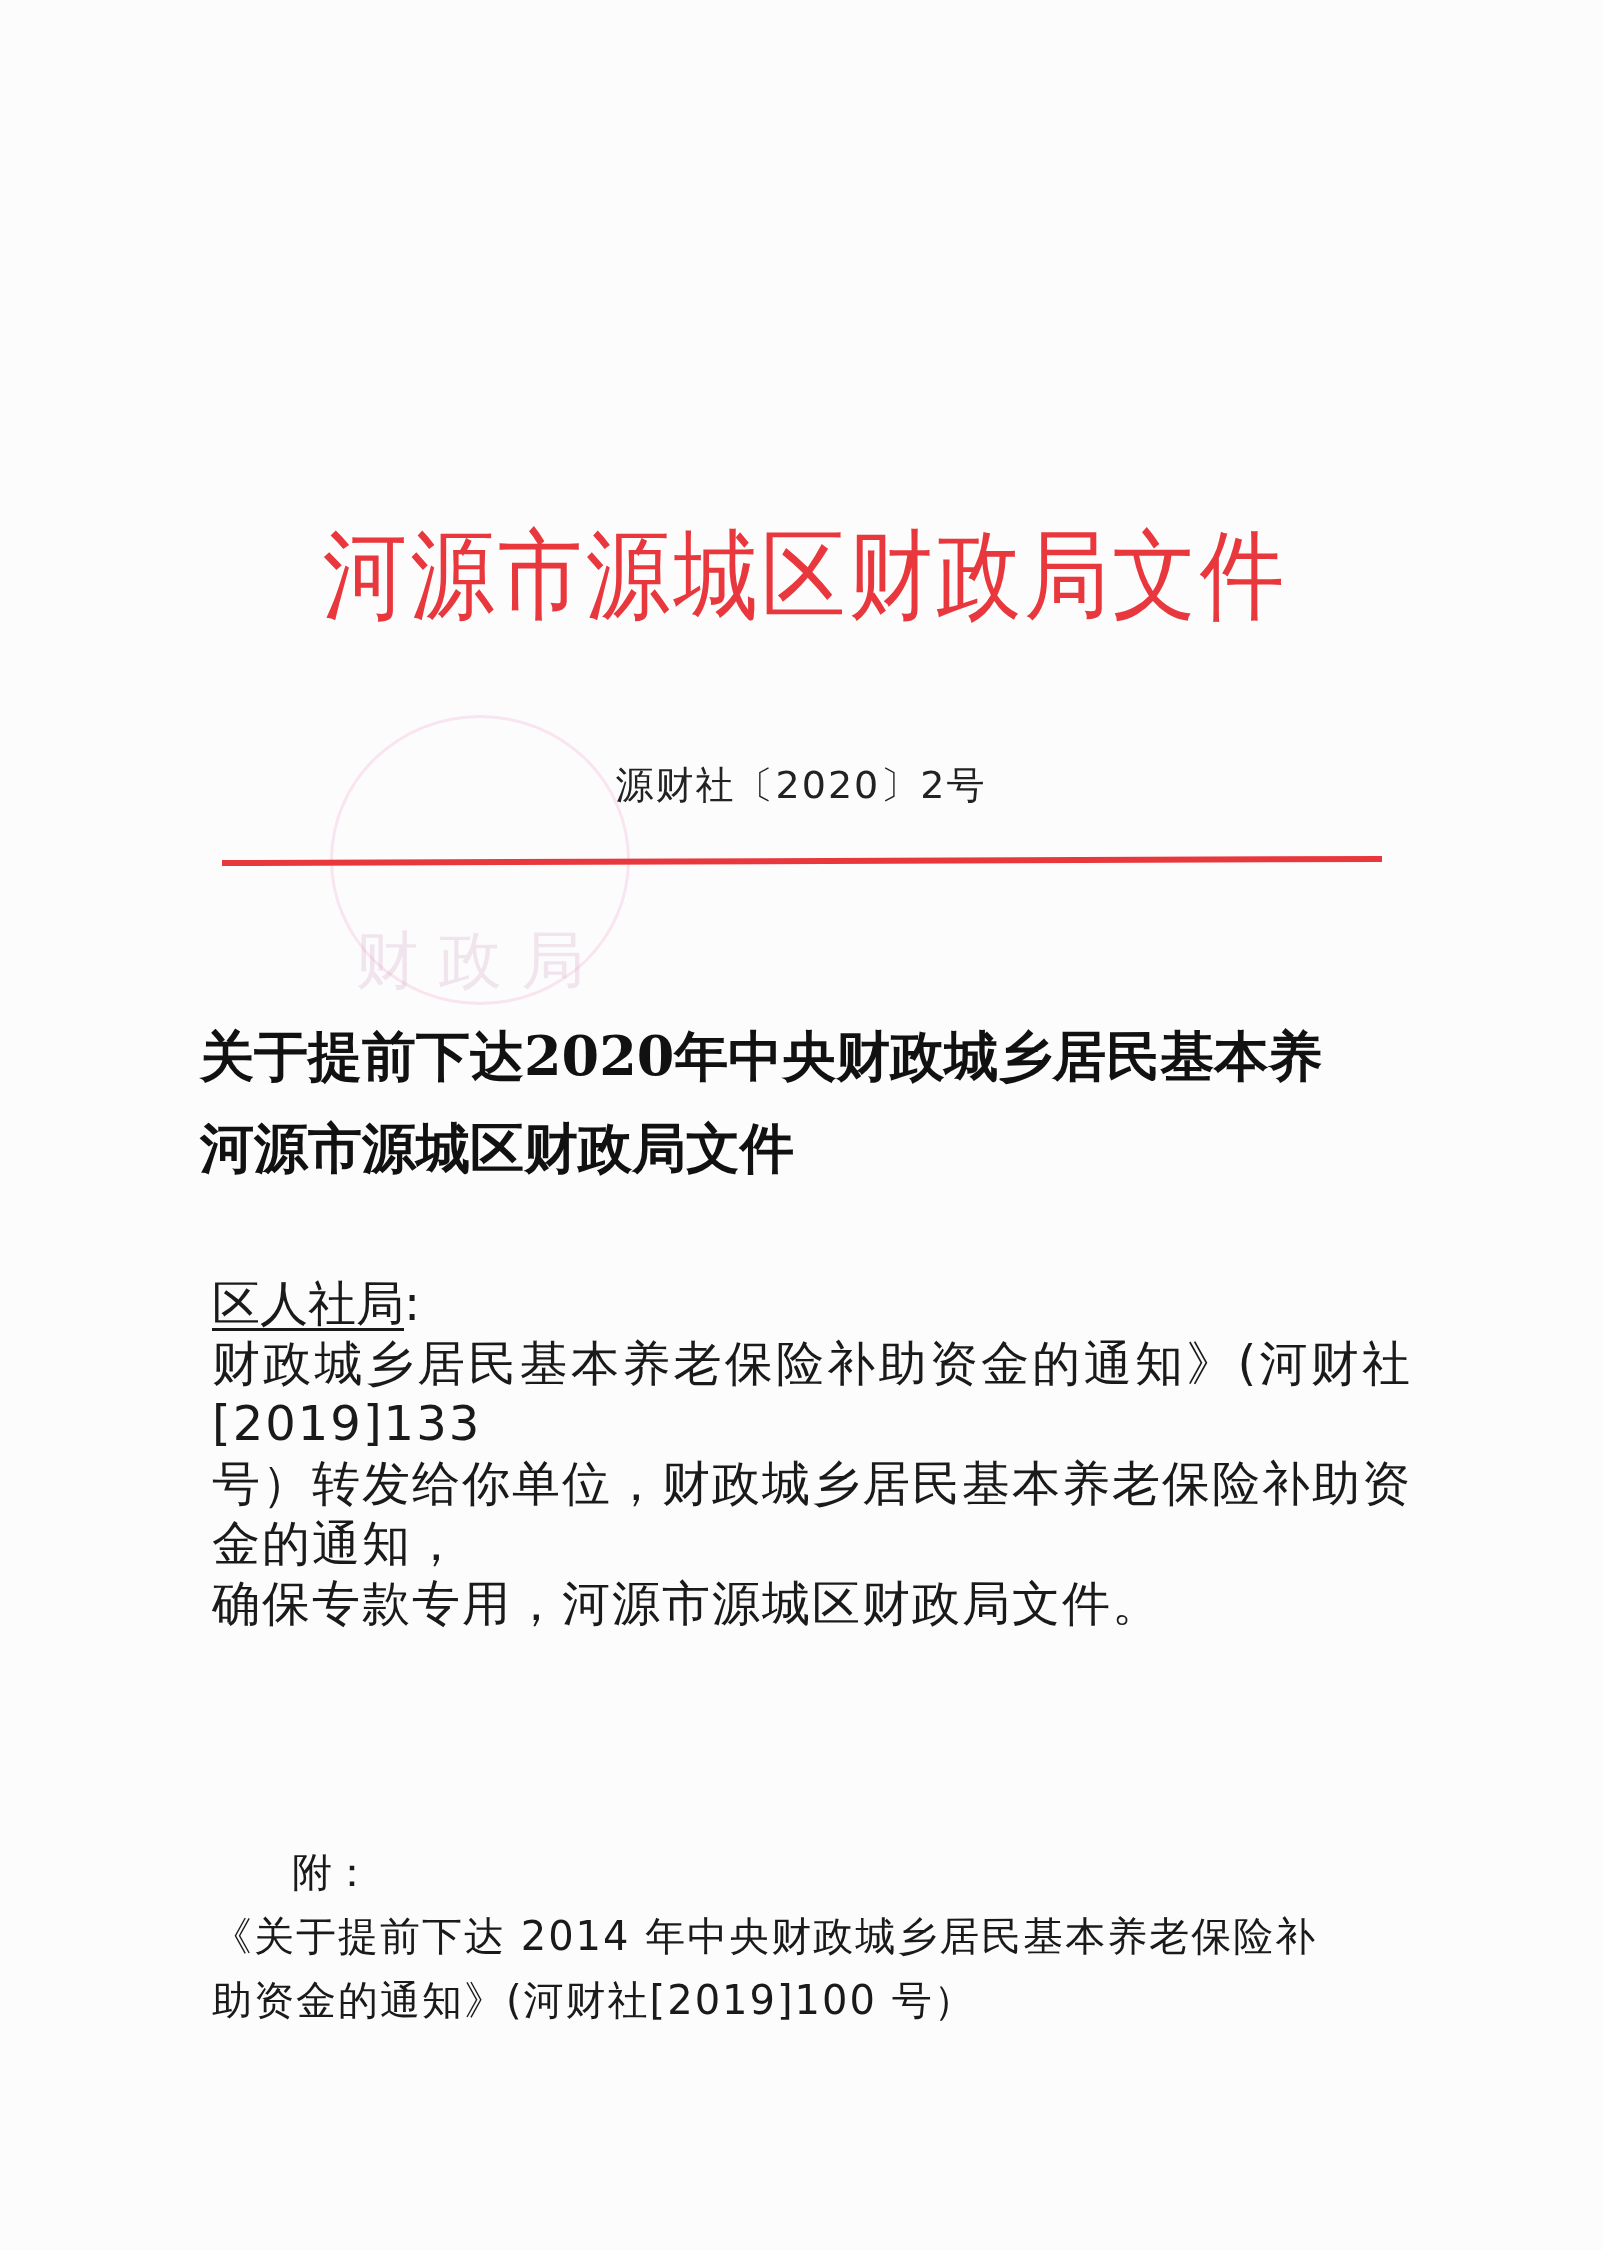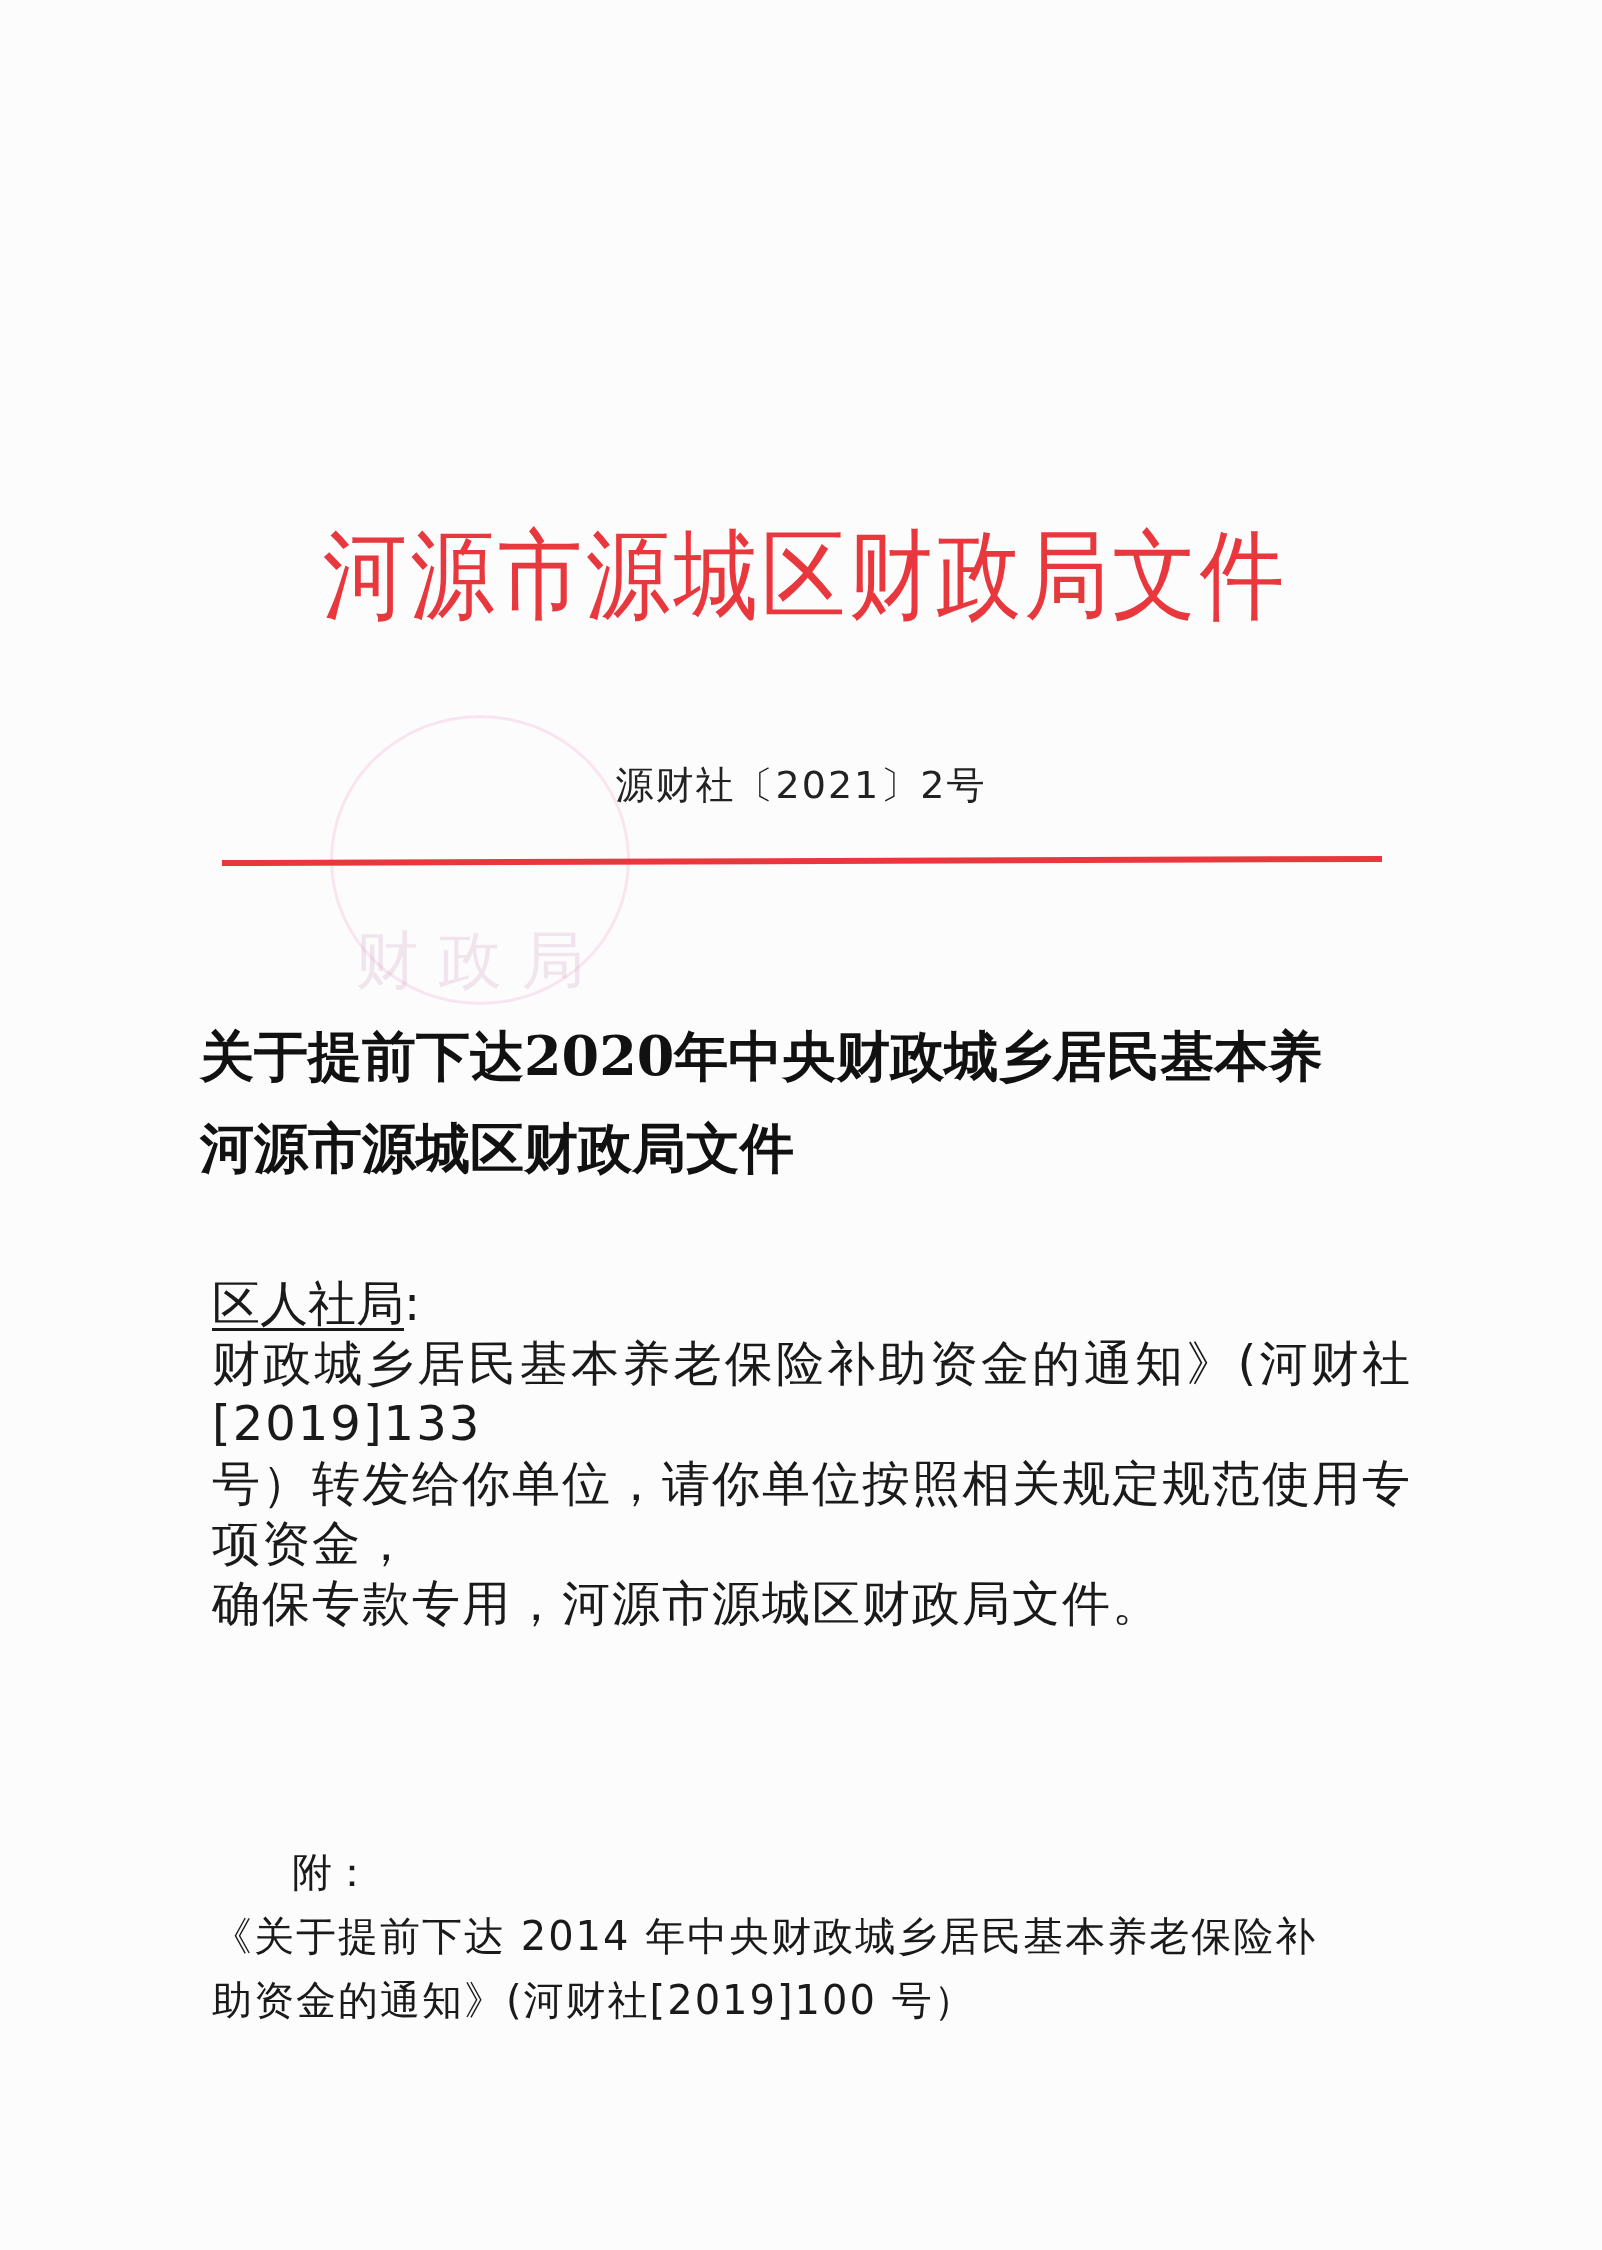--- a/index.html
+++ b/index.html
@@ -69,36 +69,36 @@
 </style>
 </head>
 <body>
 
 <div class="header-title">河源市源城区财政局文件</div>
 
 <div class="seal">
   <div class="seal-text">财政局</div>
 </div>
 
-<div class="doc-number">源财社〔2021〕2号</div>
+<div class="doc-number">源财社〔2020〕2号</div>
 
 <div class="red-rule"></div>
 
 <div class="main-title">
   <div>关于提前下达2020年中央财政城乡居民基本养</div>
   <div>河源市源城区财政局文件</div>
 </div>
 
 <div class="body-block">
   <div>
     <span class="addressee-name">区人社局</span><span>:</span>
   </div>
   <p class="para">
     <span class="para-line" style="text-indent:0">财政城乡居民基本养老保险补助资金的通知》(河财社[2019]133</span>
-    <span class="para-line" style="text-indent:0">号）转发给你单位，请你单位按照相关规定规范使用专项资金，</span>
+    <span class="para-line" style="text-indent:0">号）转发给你单位，财政城乡居民基本养老保险补助资金的通知，</span>
     <span class="para-line" style="text-indent:0">确保专款专用，河源市源城区财政局文件。</span>
   </p>
 </div>
 
 <div class="appendix">
   <span class="appendix-label">附：</span>
   <span class="appendix-line">《关于提前下达 2014 年中央财政城乡居民基本养老保险补</span>
   <span class="appendix-line">助资金的通知》(河财社[2019]100 号）</span>
 </div>
 

